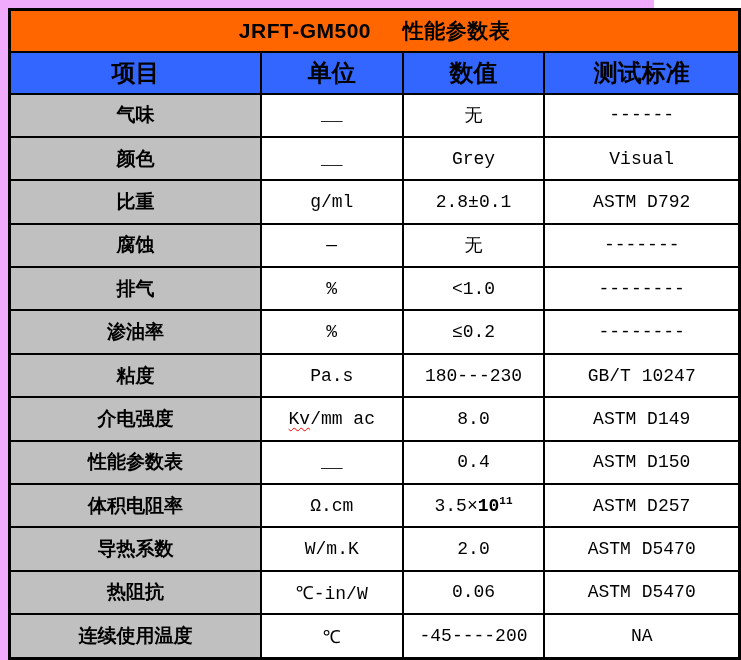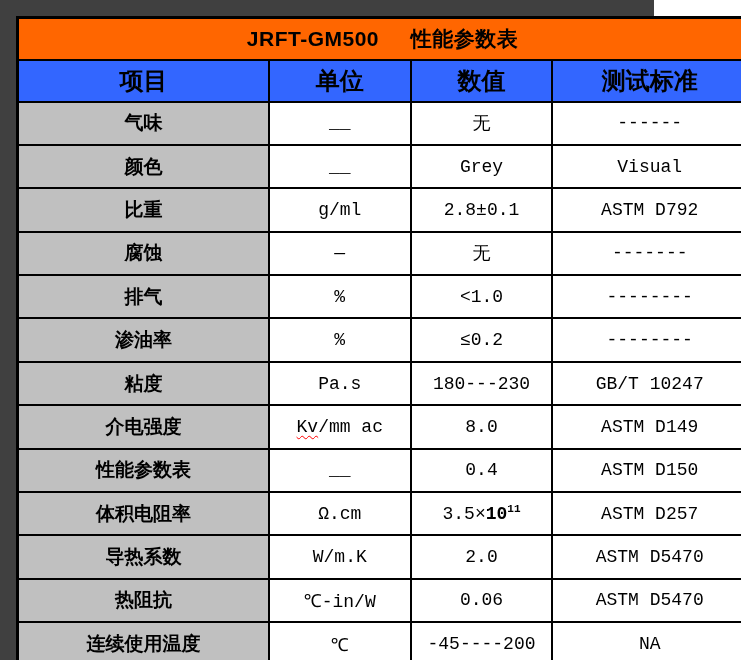--- a/index.html
+++ b/index.html
@@ -4,22 +4,22 @@
 <style>
   * { margin: 0; padding: 0; box-sizing: border-box; }
   html, body { background: #ffffff; }
   body {
     width: 741px; height: 660px;
     font-family: "Liberation Sans", sans-serif;
     color: var(--text, #000000);
   }
   .page {
     width: 654px; height: 660px;
-    padding: 16px;
-    background: #404040;
+    padding: 8px;
+    background: #f0abfc;
   }
   table.spec-table {
     width: 733px; height: 652px;
     table-layout: fixed;
     border-collapse: collapse;
     border: 3px solid var(--border, #000000);
   }
   th, td {
     border: 2px solid var(--border, #000000);
     text-align: center;

